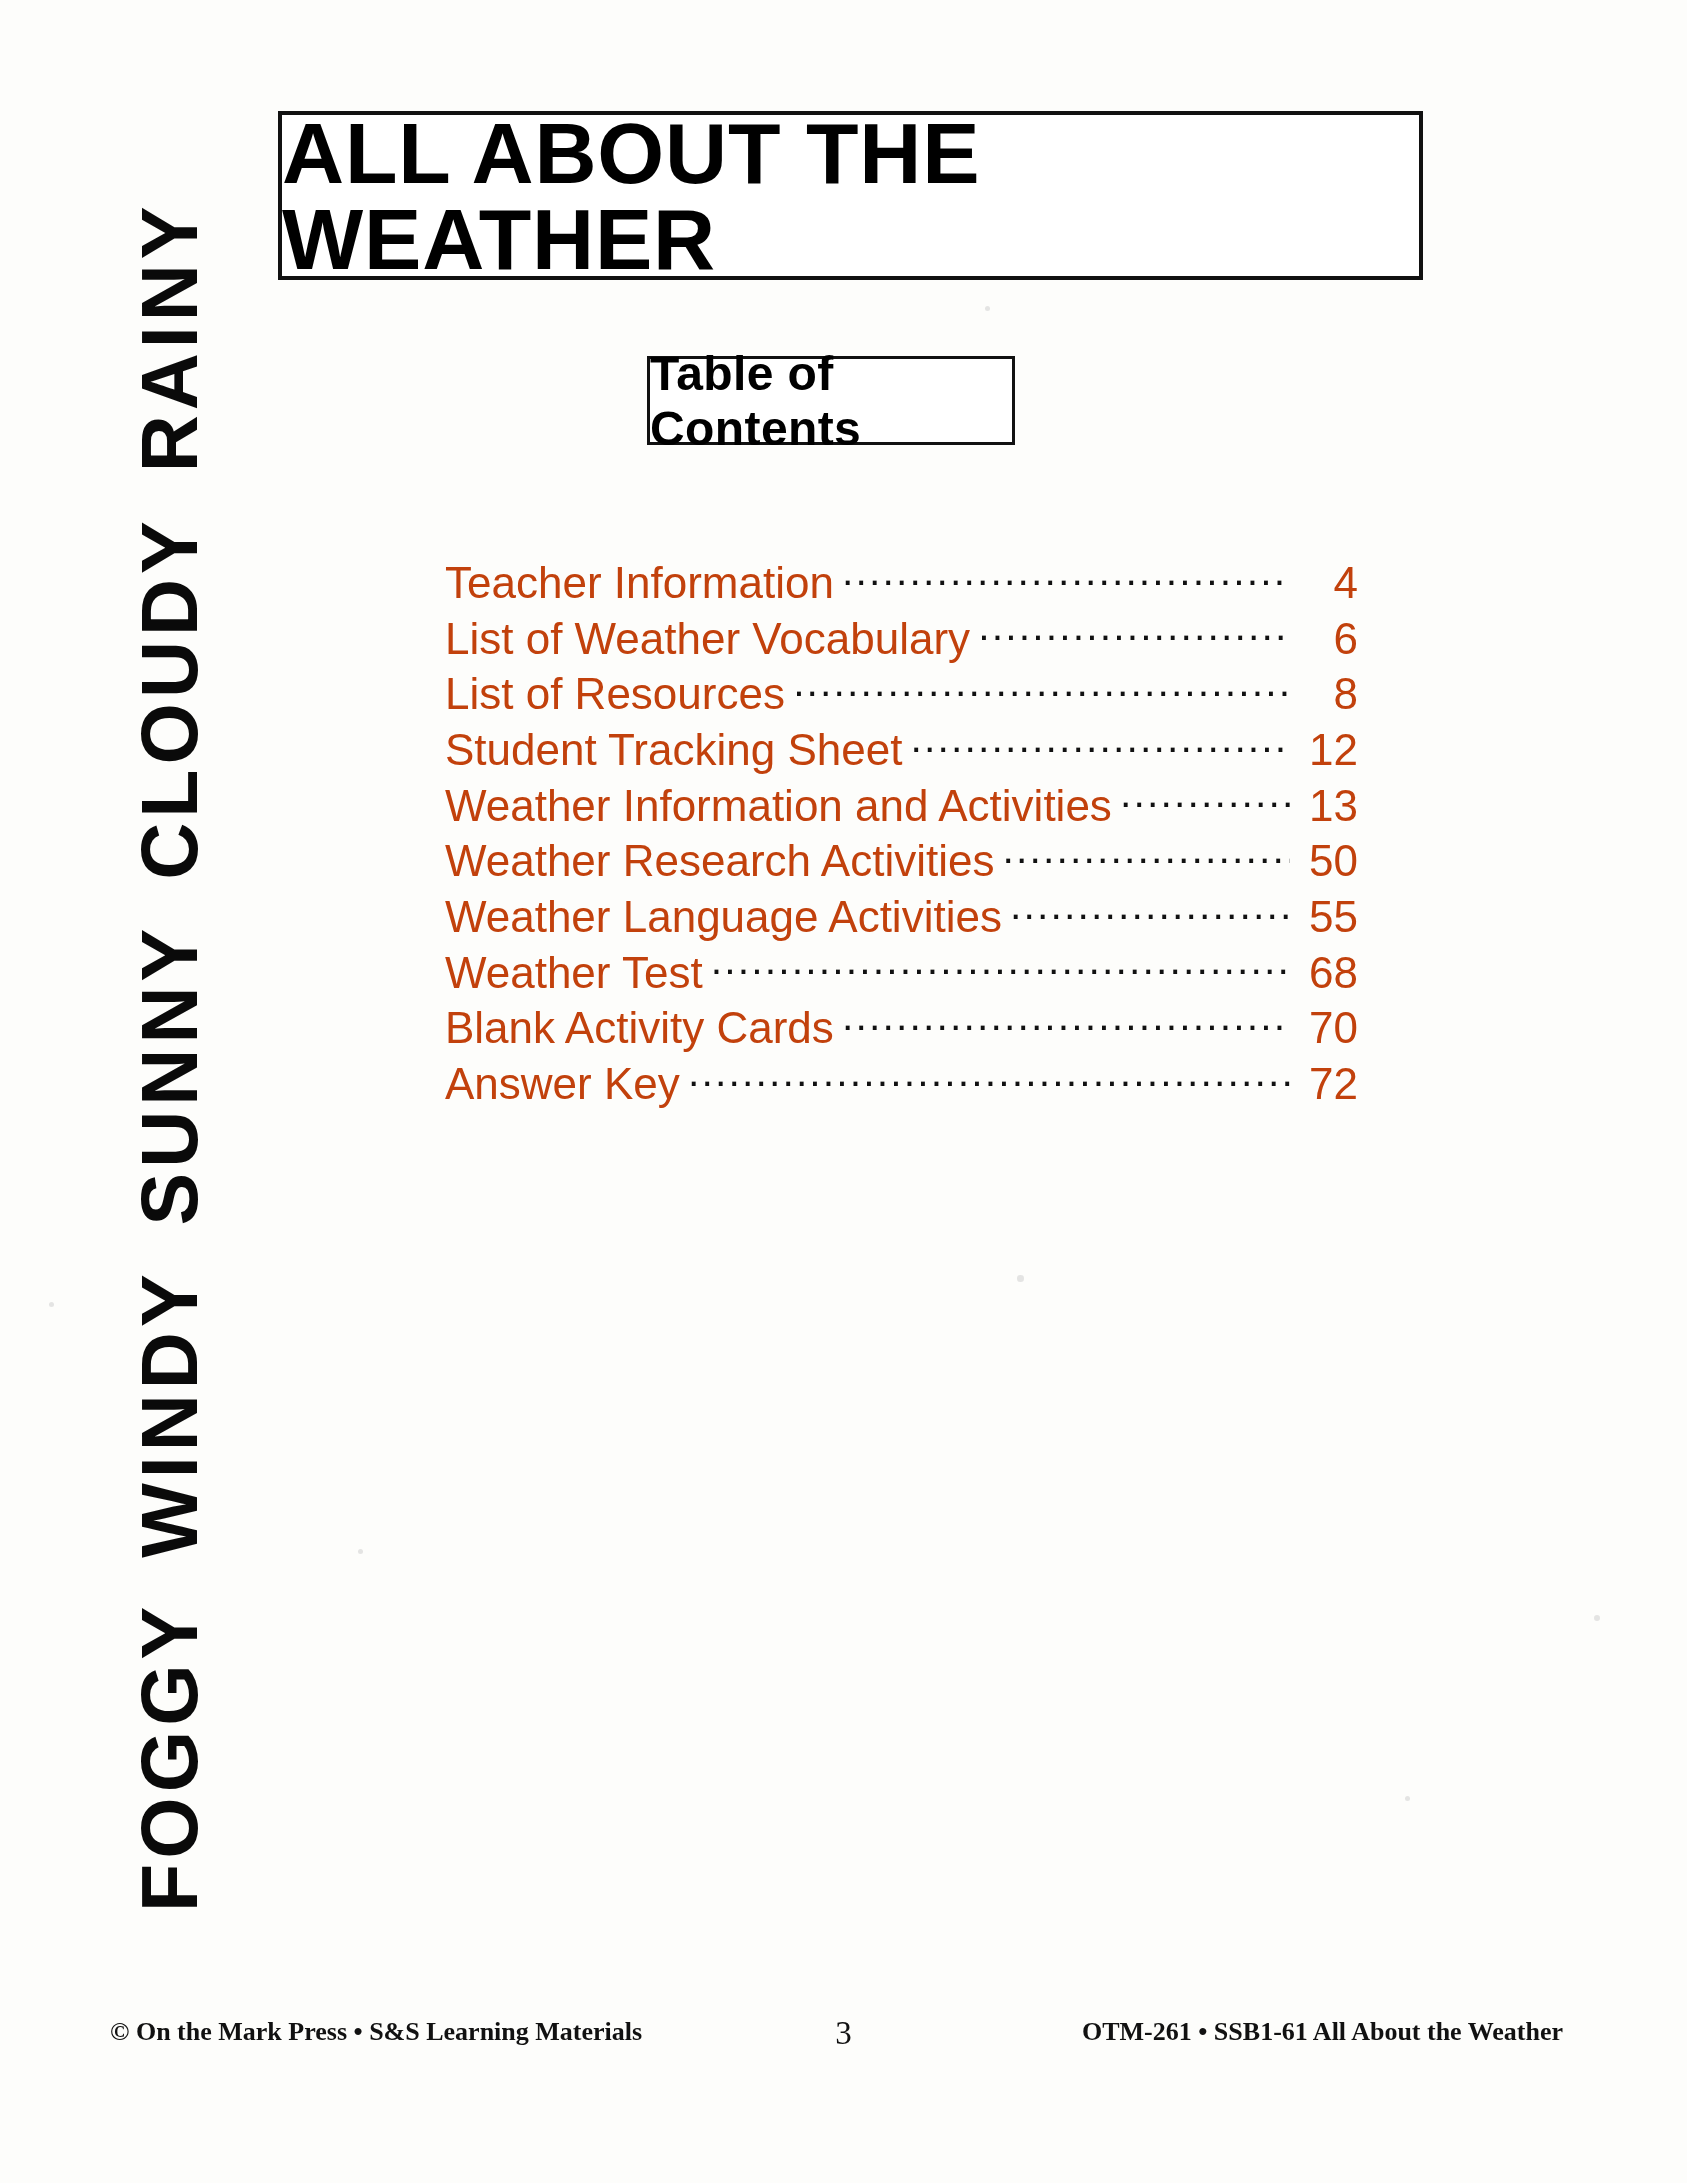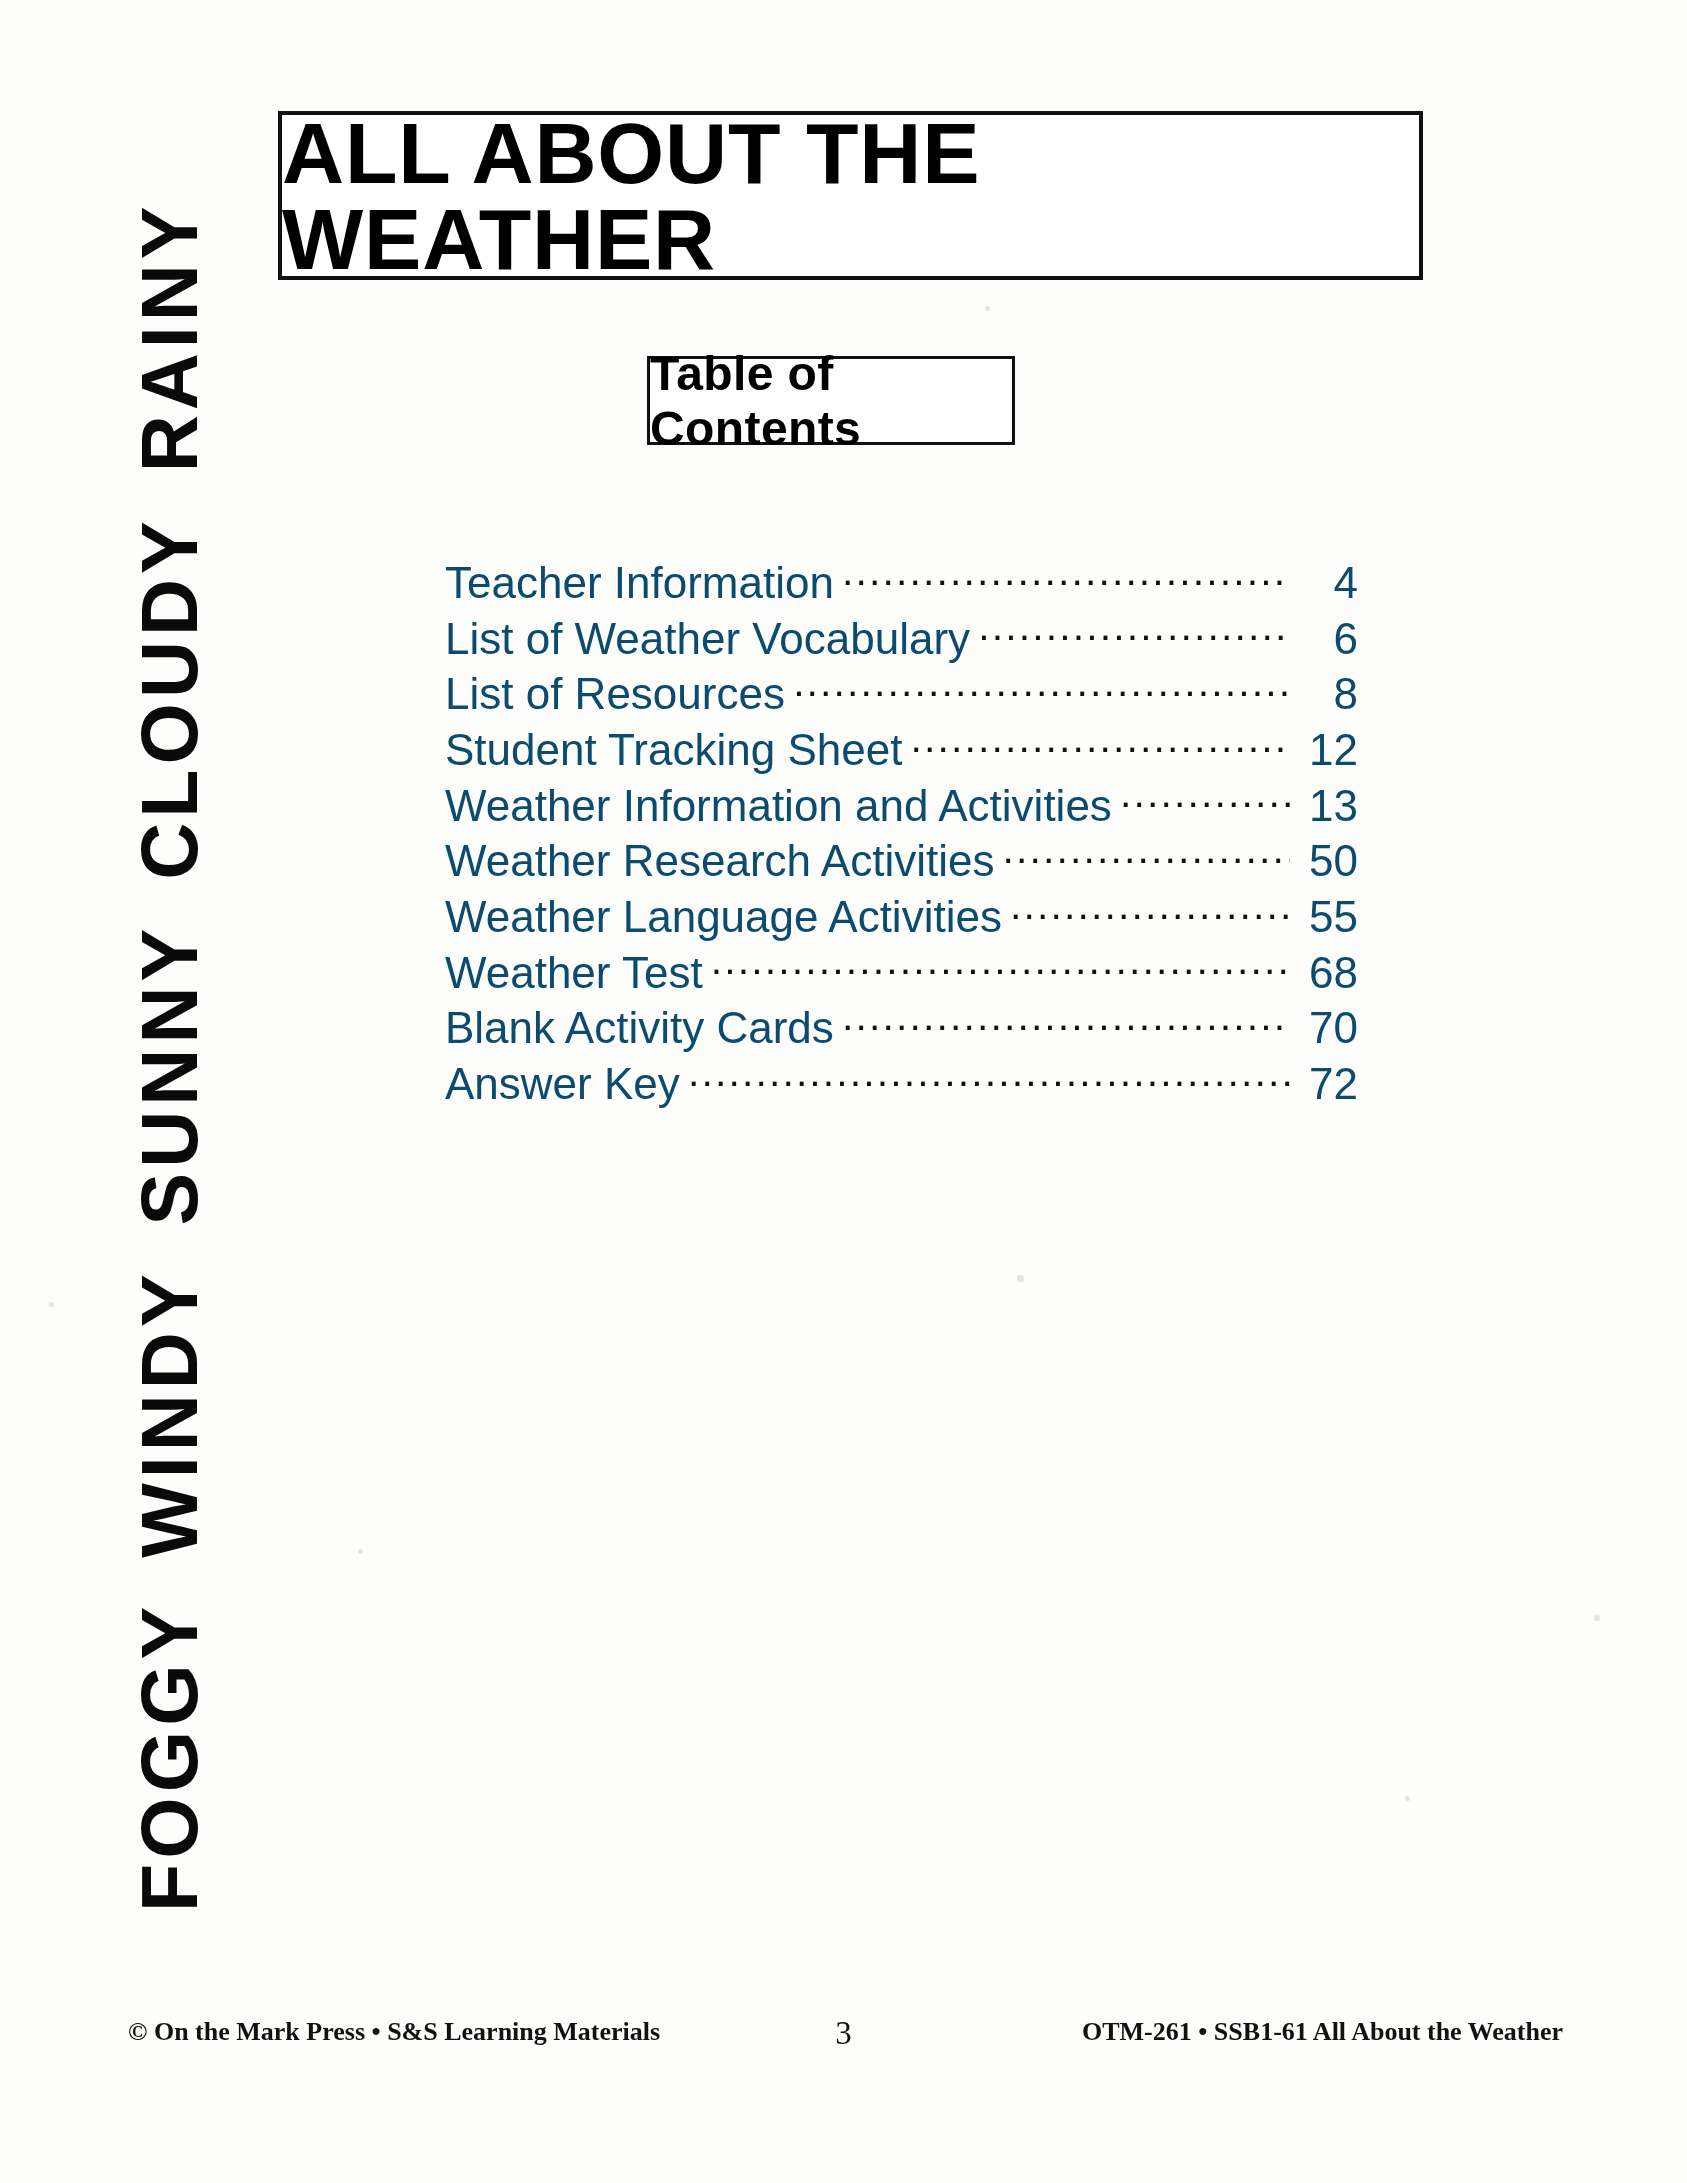--- a/index.html
+++ b/index.html
@@ -97,21 +97,21 @@
     left: 445px;
     top: 554px;
     width: 913px;
   }
   .toc-row {
     display: flex;
     align-items: baseline;
     font-size: 44px;
     line-height: 1.22;
     font-family: "Liberation Sans", sans-serif;
-    color: #0c4a6e;
+    color: #c2410c;
     white-space: nowrap;
   }
   .toc-label {
     flex: 0 0 auto;
     padding-right: 6.6px;
   }
   .toc-dots {
     flex: 1 1 auto;
     overflow: hidden;
     position: relative;
@@ -137,21 +137,21 @@
   
   .footer {
     position: absolute;
     left: 0;
     right: 0;
     top: 2017px;
     height: 49px;
   }
   .footer-left {
     position: absolute;
-    left: 128px;
+    left: 110px;
     top: 0;
     font-family: "Liberation Serif", serif;
     font-weight: bold;
     font-size: 26px;
     color: #111;
   }
   .footer-center {
     position: absolute;
     left: 0;
     right: 0;

